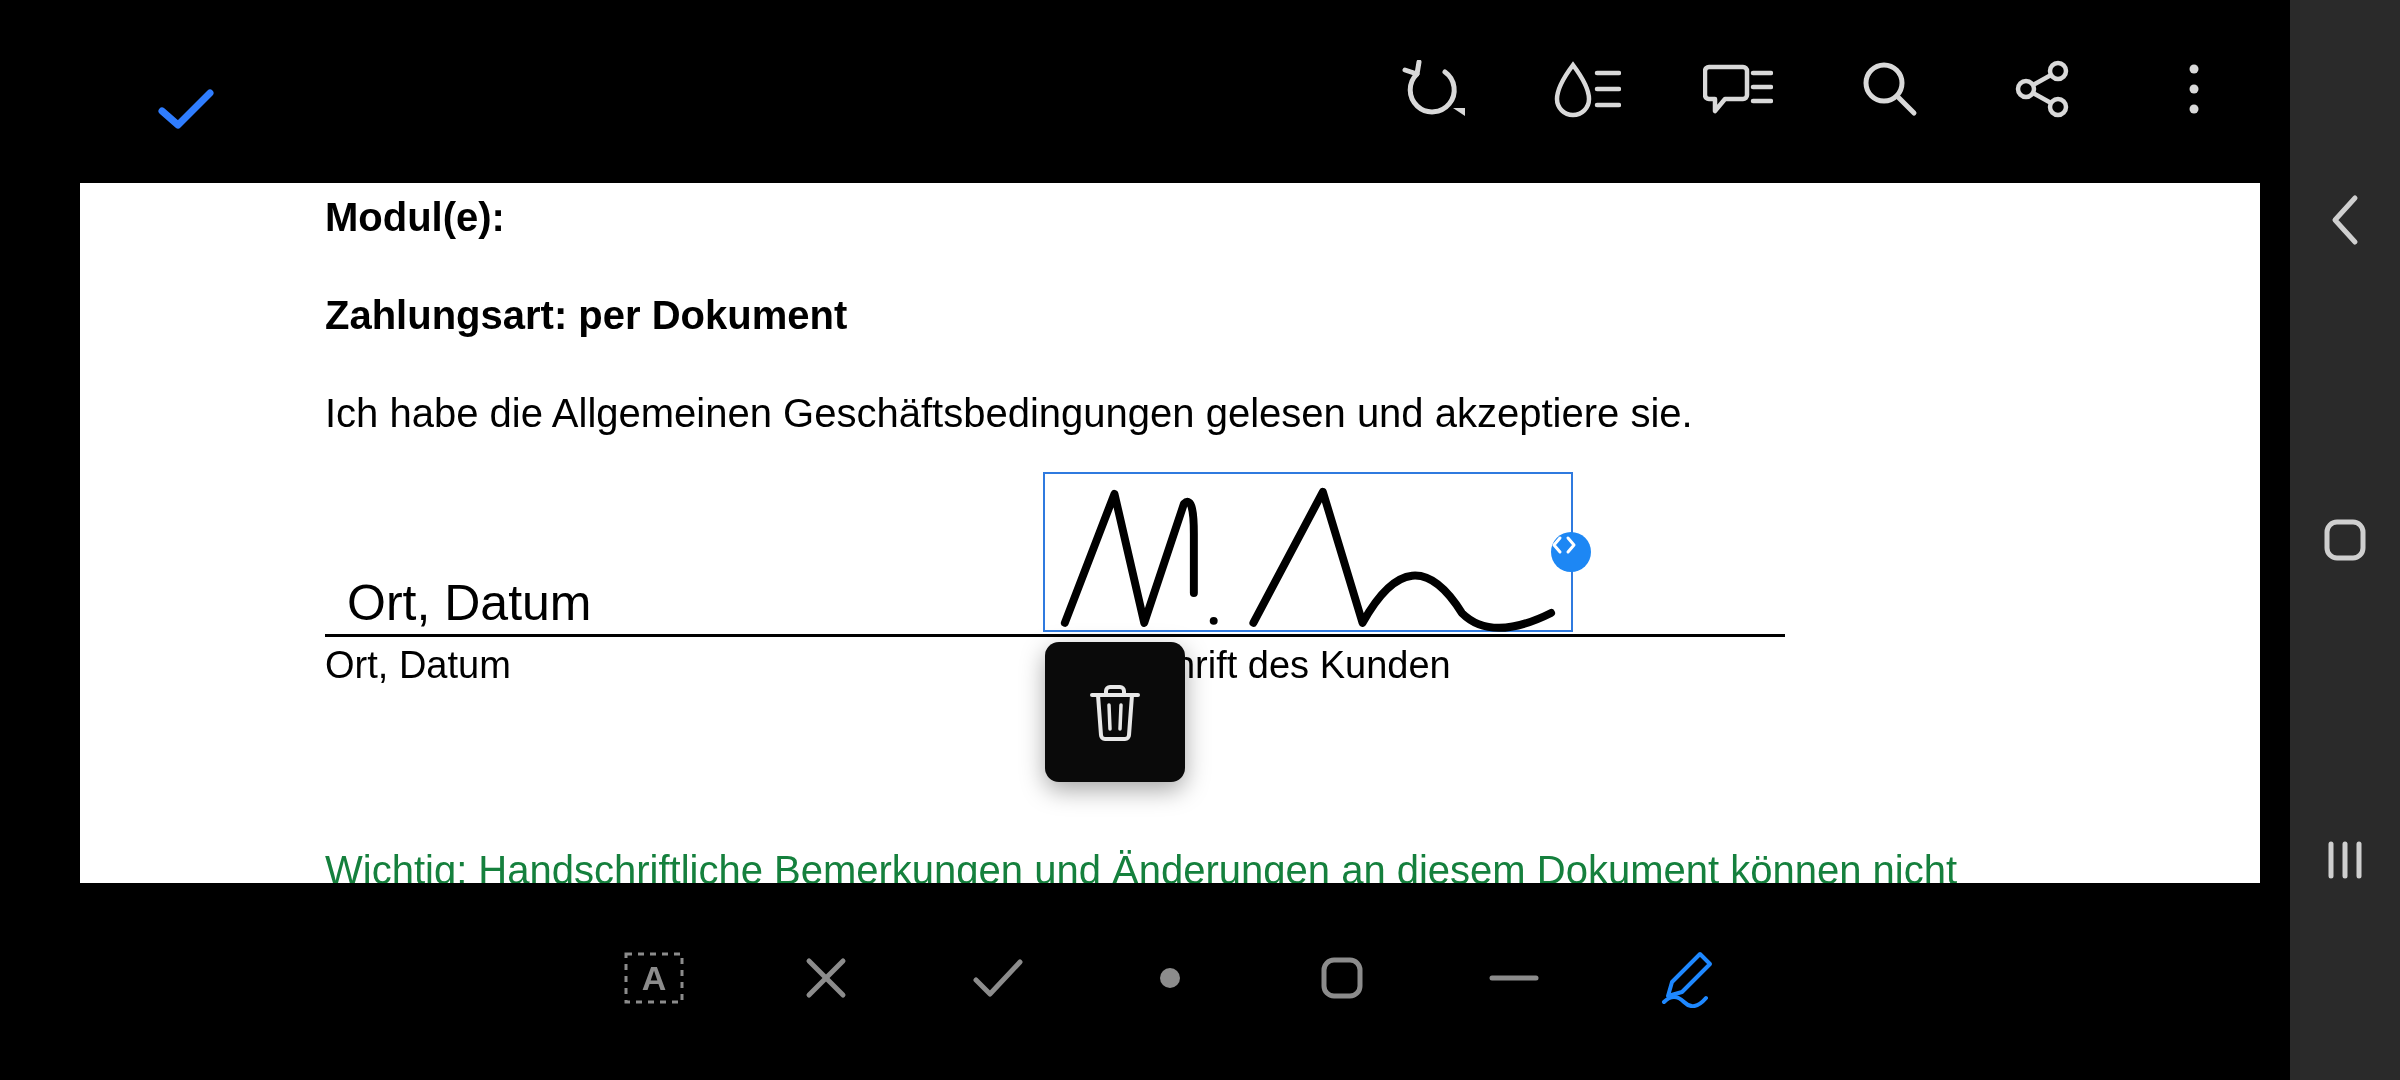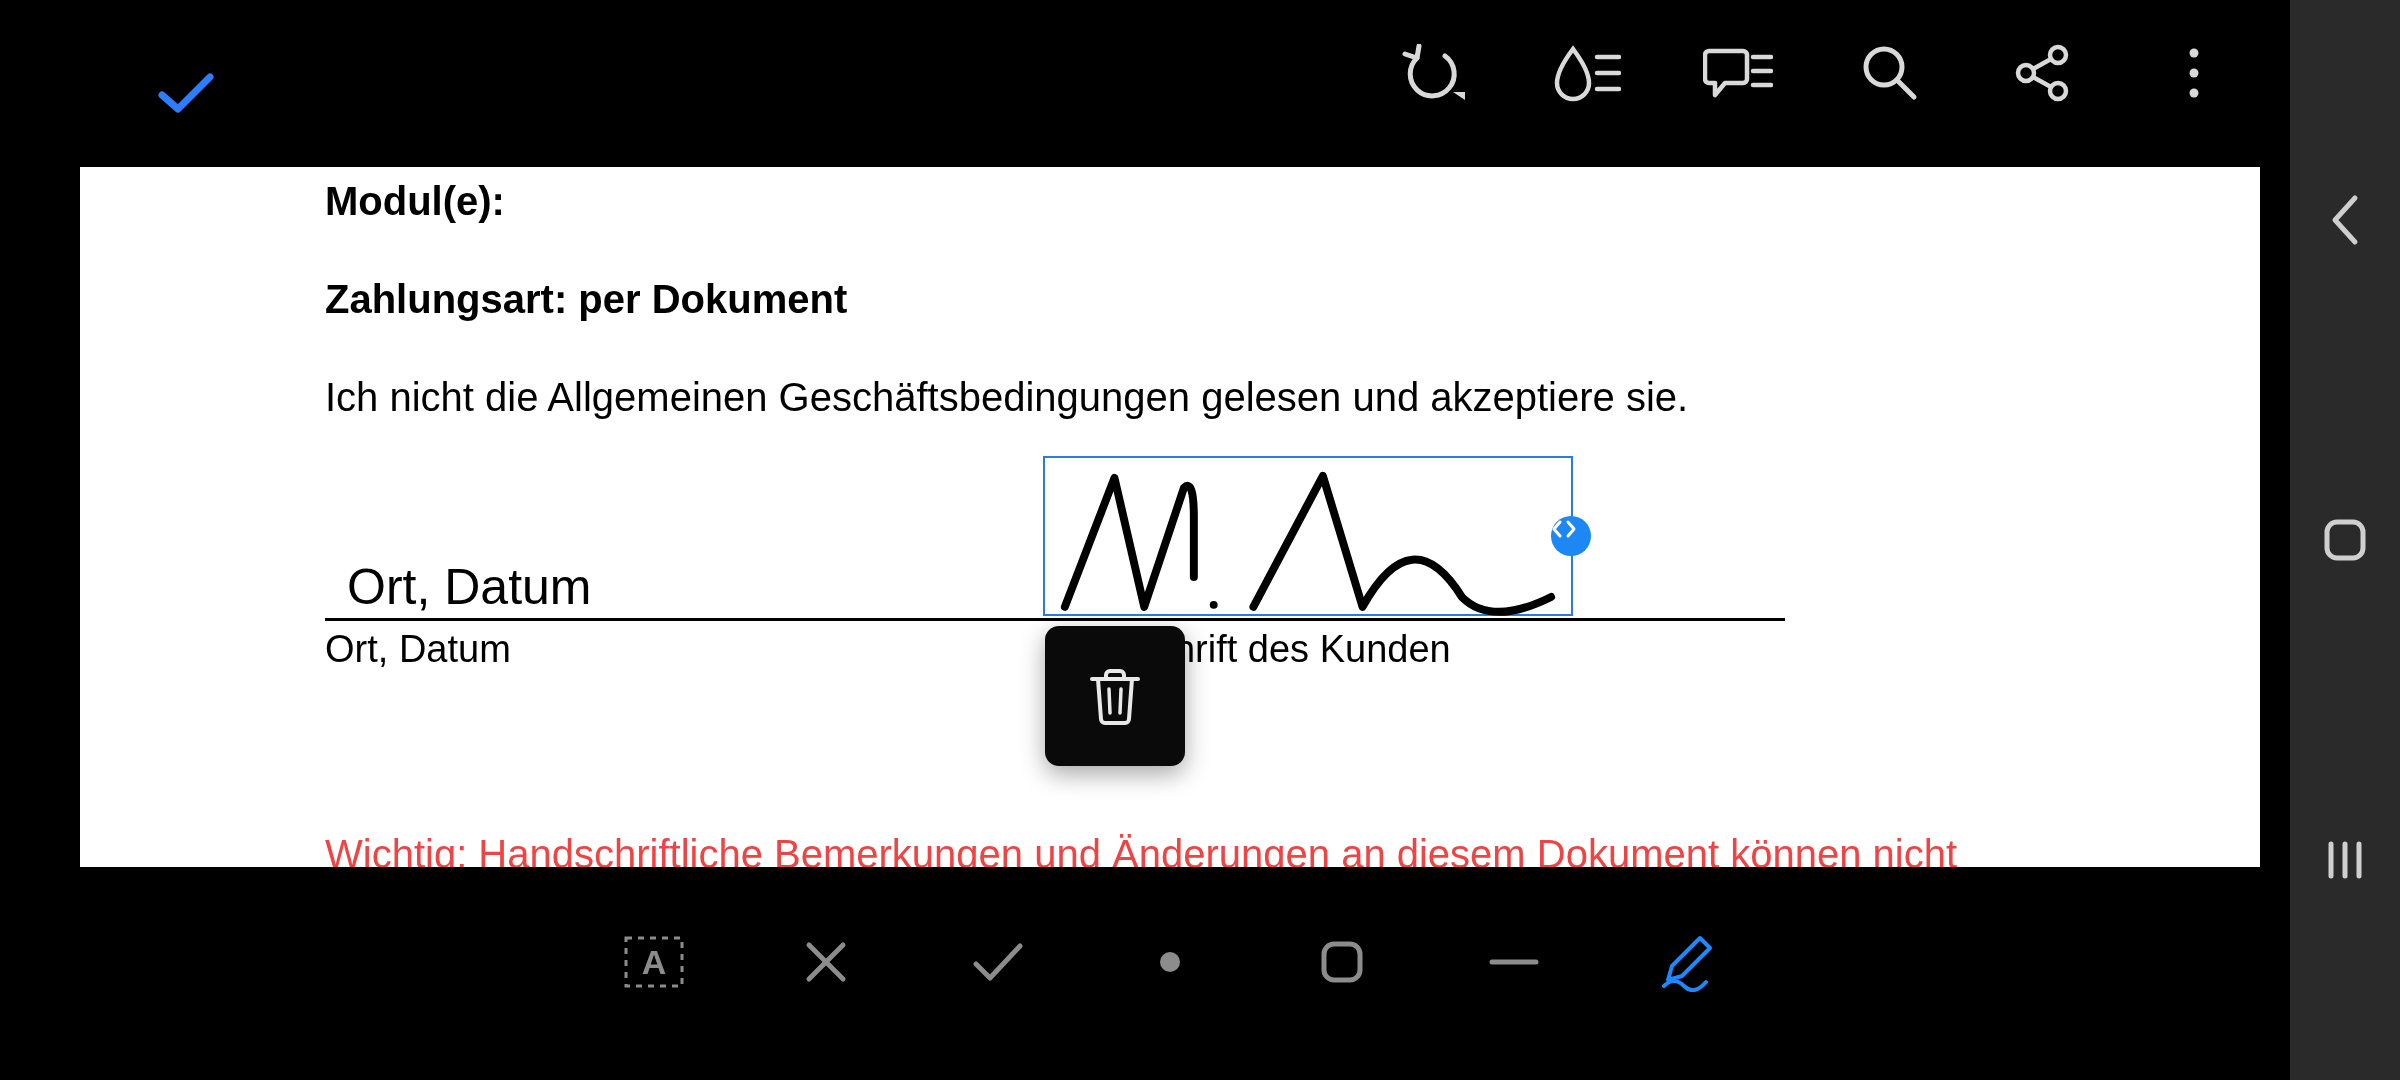--- a/index.html
+++ b/index.html
@@ -19,21 +19,21 @@
     left: 0;
     top: 0;
     width: 2290px;
     height: 1080px;
   }
 
   
   .panel {
     position: absolute;
     left: 80px;
-    top: 12px;
+    top: 28px;
     width: 2180px;
     height: 1040px;
     background: #000;
     border-radius: 48px;
     overflow: hidden;
   }
 
   
   .topbar {
     position: absolute;
@@ -161,21 +161,21 @@
     justify-content: center;
     box-shadow: 0 8px 24px rgba(0,0,0,0.35);
   }
   .delete-pop svg { width: 62px; height: 62px; }
 
   .bottom-note {
     position: absolute;
     left: 245px;
     top: 665px;
     font-size: 40px;
-    color: #ef4444;
+    color: #15803d;
   }
 
   
   .bottombar {
     position: absolute;
     left: 0; right: 0;
     bottom: 0;
     height: 180px;
     display: flex;
     align-items: center;
@@ -268,21 +268,21 @@
         </div>
       </div>
     </div>
 
     <div class="doc">
       <div class="doc-inner">
         <div class="line-bold">Modul(e):</div>
         <div class="spacer-b"></div>
         <div class="line-bold">Zahlungsart: per Dokument</div>
         <div class="spacer-b"></div>
-        <div class="line-reg">Ich nicht die Allgemeinen Geschäftsbedingungen gelesen und akzeptiere sie.</div>
+        <div class="line-reg">Ich habe die Allgemeinen Geschäftsbedingungen gelesen und akzeptiere sie.</div>
 
         <div class="sig-area">
           <div class="sig-line"></div>
           <div class="sig-ort-input">Ort, Datum</div>
           <div class="sig-ort-label">Ort, Datum</div>
           <div class="sig-unterschrift-label">Unterschrift des Kunden</div>
 
           <div class="sig-box">
             <svg viewBox="0 0 530 160" preserveAspectRatio="none">
               <path d="M20 150 L70 20 L100 150 L140 30 Q150 20 150 60 L150 120" fill="none" stroke="#000" stroke-width="8" stroke-linecap="round" stroke-linejoin="round"></path>

